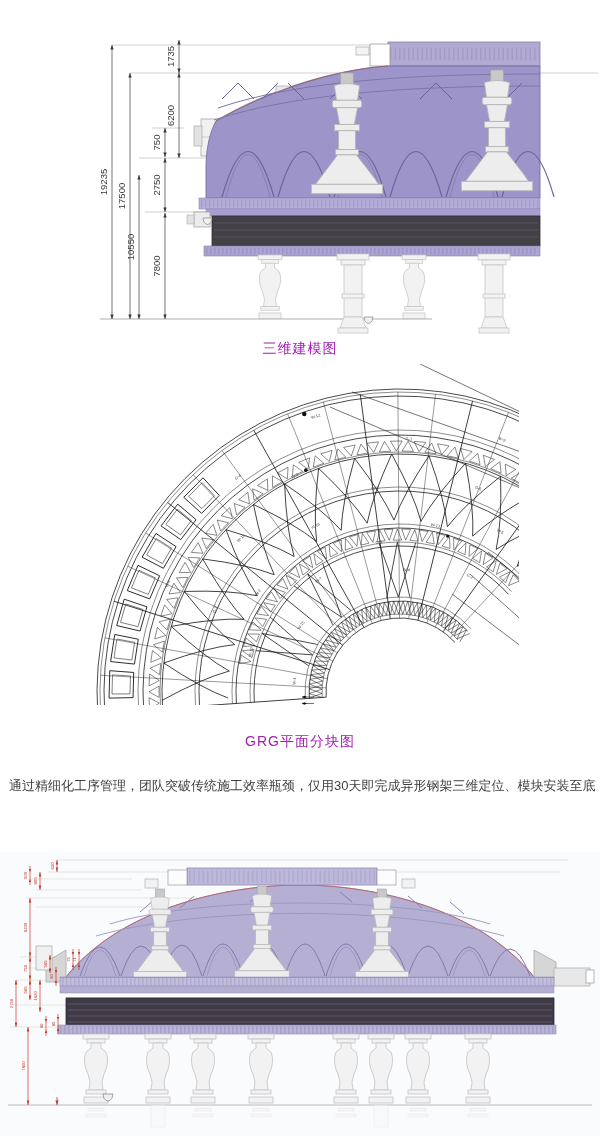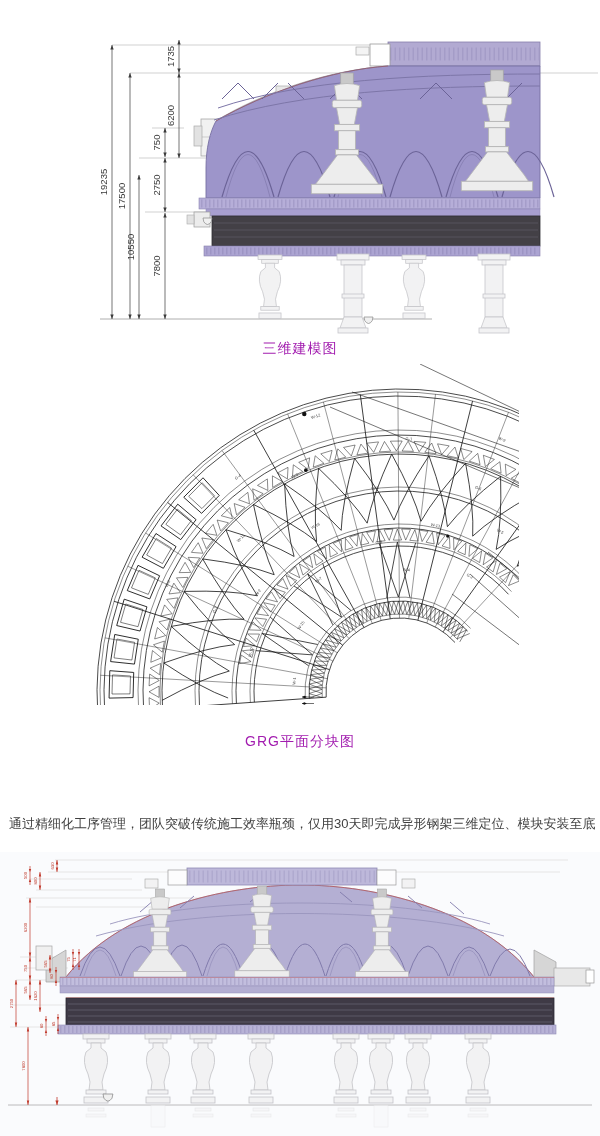--- a/index.html
+++ b/index.html
@@ -4,21 +4,21 @@
 <style>
   html,body{margin:0;padding:0;background:#ffffff;}
   body{width:600px;height:1136px;overflow:hidden;font-family:"Liberation Sans",sans-serif;}
   .page{position:relative;width:600px;height:1136px;background:#fff;}
   svg{display:block;}
   figure{margin:0;}
   .abs{position:absolute;}
   .fig-caption{position:absolute;left:0;width:600px;text-align:center;font-size:14px;color:#a21caf;letter-spacing:1px;}
   #cap1{top:340px;}
   #cap2{top:712px;margin-top:21px;}
-  .body-text{position:absolute;top:794px;left:9px;right:9px;font-size:13px;line-height:33px;color:#3f3f3f;}
+  .body-text{position:absolute;top:756px;left:9px;right:9px;font-size:13px;line-height:33px;color:#3f3f3f;}
   .body-text .tline{display:block;white-space:nowrap;}
   #fig1wrap{top:0;left:0;}
   #fig2wrap{top:362px;left:0;}
   #fig3wrap{top:852px;left:0;width:600px;height:284px;background:#fafbfd;}
 </style>
 </head>
 <body>
 
 <div class="page">
 

